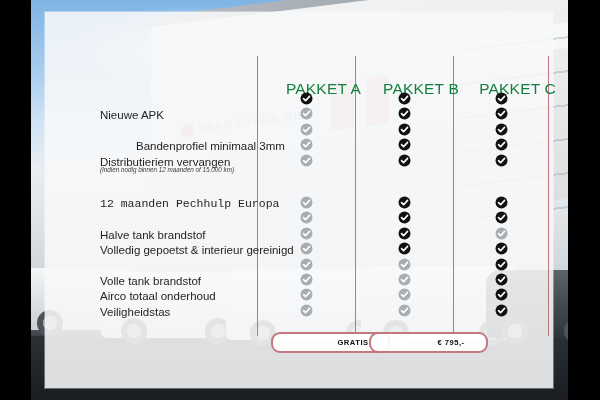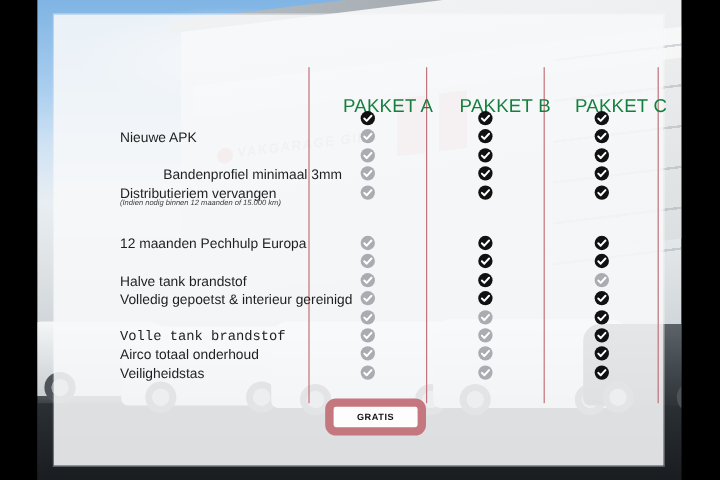--- a/index.html
+++ b/index.html
@@ -101,24 +101,24 @@
     position:absolute;left:55px;color:#3a3a3a;font-size:6.3px;font-style:italic;
     white-space:nowrap;line-height:8px;
   }
 
   
   .chk{position:absolute;width:13px;height:13px;}
   .chk svg{display:block;width:13px;height:13px;}
 
   
   .pill{
-    position:absolute;height:17px;border:7px solid #be185d;border-radius:9px;
+    position:absolute;height:17px;border:2px solid #be185d;border-radius:9px;
     background:rgba(255,255,255,.92);
     color:#111;font-size:7.6px;font-weight:700;letter-spacing:.5px;
-    display:flex;align-items:center;justify-content:center;white-space:nowrap;
+    display:flex;align-items:center;justify-content:center;white-space:nowrap;padding-left:45px;
   }
 </style>
 </head>
 <body>
 
 <div id="stage">
 
   <div class="photo">
     <div class="sky-cloud"></div>
     <div class="building"></div>
@@ -251,21 +251,21 @@
             <circle cx="12" cy="12" r="11" fill="#111111"></circle>
             <path d="M6.6 12.4 L10.3 16.1 L17.6 8.2" stroke="#ffffff" stroke-width="3.1" fill="none" stroke-linecap="round" stroke-linejoin="round"></path>
           </svg>
         </div>
         <div class="chk" style="left: 449.5px; top: 141.6px;">
           <svg viewBox="0 0 24 24" aria-hidden="true">
             <circle cx="12" cy="12" r="11" fill="#111111"></circle>
             <path d="M6.6 12.4 L10.3 16.1 L17.6 8.2" stroke="#ffffff" stroke-width="3.1" fill="none" stroke-linecap="round" stroke-linejoin="round"></path>
           </svg>
         </div>
-        <div class="feat" style="top: 186px;">12 maanden Pechhulp Europa</div>
+        <div class="feat" style="top: 186px; font-family: Liberation Mono, monospace;">12 maanden Pechhulp Europa</div>
         <div class="chk" style="left: 254.5px; top: 184px;">
           <svg viewBox="0 0 24 24" aria-hidden="true">
             <circle cx="12" cy="12" r="11" fill="#a9adb1"></circle>
             <path d="M6.6 12.4 L10.3 16.1 L17.6 8.2" stroke="#ffffff" stroke-width="3.1" fill="none" stroke-linecap="round" stroke-linejoin="round"></path>
           </svg>
         </div>
         <div class="chk" style="left: 352.5px; top: 184px;">
           <svg viewBox="0 0 24 24" aria-hidden="true">
             <circle cx="12" cy="12" r="11" fill="#111111"></circle>
             <path d="M6.6 12.4 L10.3 16.1 L17.6 8.2" stroke="#ffffff" stroke-width="3.1" fill="none" stroke-linecap="round" stroke-linejoin="round"></path>
@@ -344,21 +344,21 @@
             <circle cx="12" cy="12" r="11" fill="#a9adb1"></circle>
             <path d="M6.6 12.4 L10.3 16.1 L17.6 8.2" stroke="#ffffff" stroke-width="3.1" fill="none" stroke-linecap="round" stroke-linejoin="round"></path>
           </svg>
         </div>
         <div class="chk" style="left: 449.5px; top: 245.6px;">
           <svg viewBox="0 0 24 24" aria-hidden="true">
             <circle cx="12" cy="12" r="11" fill="#111111"></circle>
             <path d="M6.6 12.4 L10.3 16.1 L17.6 8.2" stroke="#ffffff" stroke-width="3.1" fill="none" stroke-linecap="round" stroke-linejoin="round"></path>
           </svg>
         </div>
-        <div class="feat" style="top: 263px; font-family: Liberation Mono, monospace;">Volle tank brandstof</div>
+        <div class="feat" style="top: 263px;">Volle tank brandstof</div>
         <div class="chk" style="left: 254.5px; top: 261px;">
           <svg viewBox="0 0 24 24" aria-hidden="true">
             <circle cx="12" cy="12" r="11" fill="#a9adb1"></circle>
             <path d="M6.6 12.4 L10.3 16.1 L17.6 8.2" stroke="#ffffff" stroke-width="3.1" fill="none" stroke-linecap="round" stroke-linejoin="round"></path>
           </svg>
         </div>
         <div class="chk" style="left: 352.5px; top: 261px;">
           <svg viewBox="0 0 24 24" aria-hidden="true">
             <circle cx="12" cy="12" r="11" fill="#a9adb1"></circle>
             <path d="M6.6 12.4 L10.3 16.1 L17.6 8.2" stroke="#ffffff" stroke-width="3.1" fill="none" stroke-linecap="round" stroke-linejoin="round"></path>
@@ -402,16 +402,17 @@
             <path d="M6.6 12.4 L10.3 16.1 L17.6 8.2" stroke="#ffffff" stroke-width="3.1" fill="none" stroke-linecap="round" stroke-linejoin="round"></path>
           </svg>
         </div>
         <div class="chk" style="left: 449.5px; top: 291.8px;">
           <svg viewBox="0 0 24 24" aria-hidden="true">
             <circle cx="12" cy="12" r="11" fill="#111111"></circle>
             <path d="M6.6 12.4 L10.3 16.1 L17.6 8.2" stroke="#ffffff" stroke-width="3.1" fill="none" stroke-linecap="round" stroke-linejoin="round"></path>
           </svg>
         </div>
         <div class="pill" style="left: 226px; width: 70px; top: 320px; border-color: rgb(196, 119, 126);">GRATIS</div>
+        <div class="pill" style="left: 324px; width: 70px; top: 320px; border-color: rgb(196, 119, 126);">€ 795,-</div>
       </div>
   </div>
 
 </div>
 
 </body></html>

